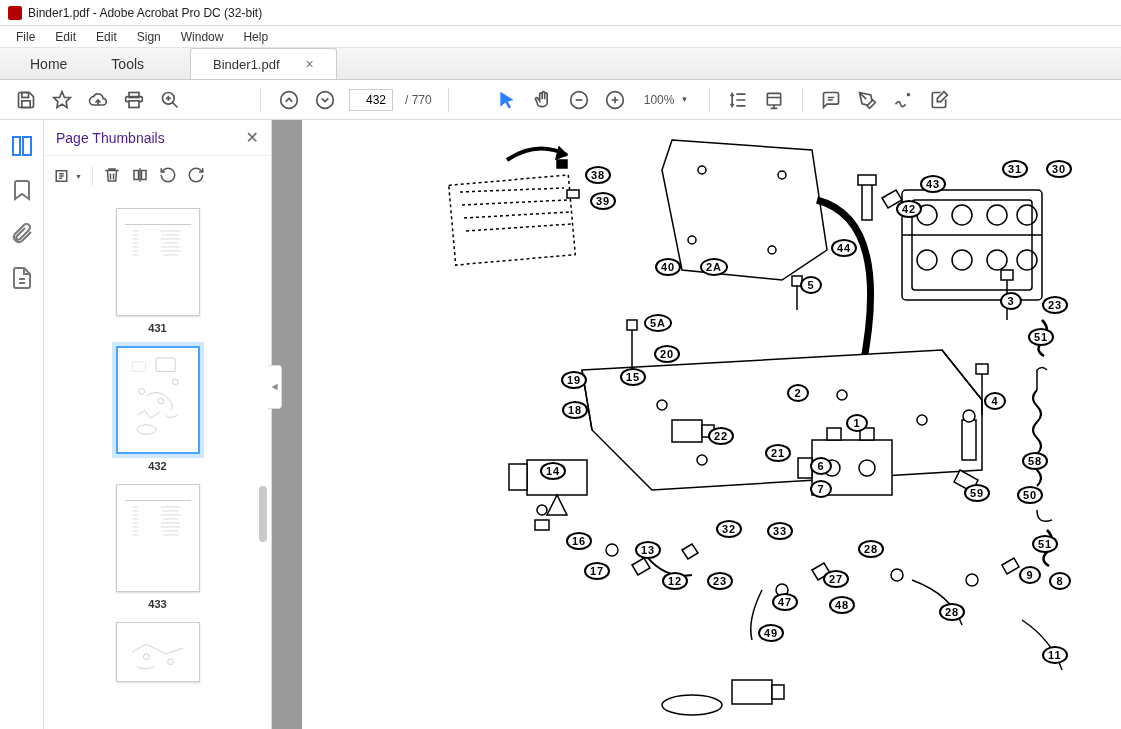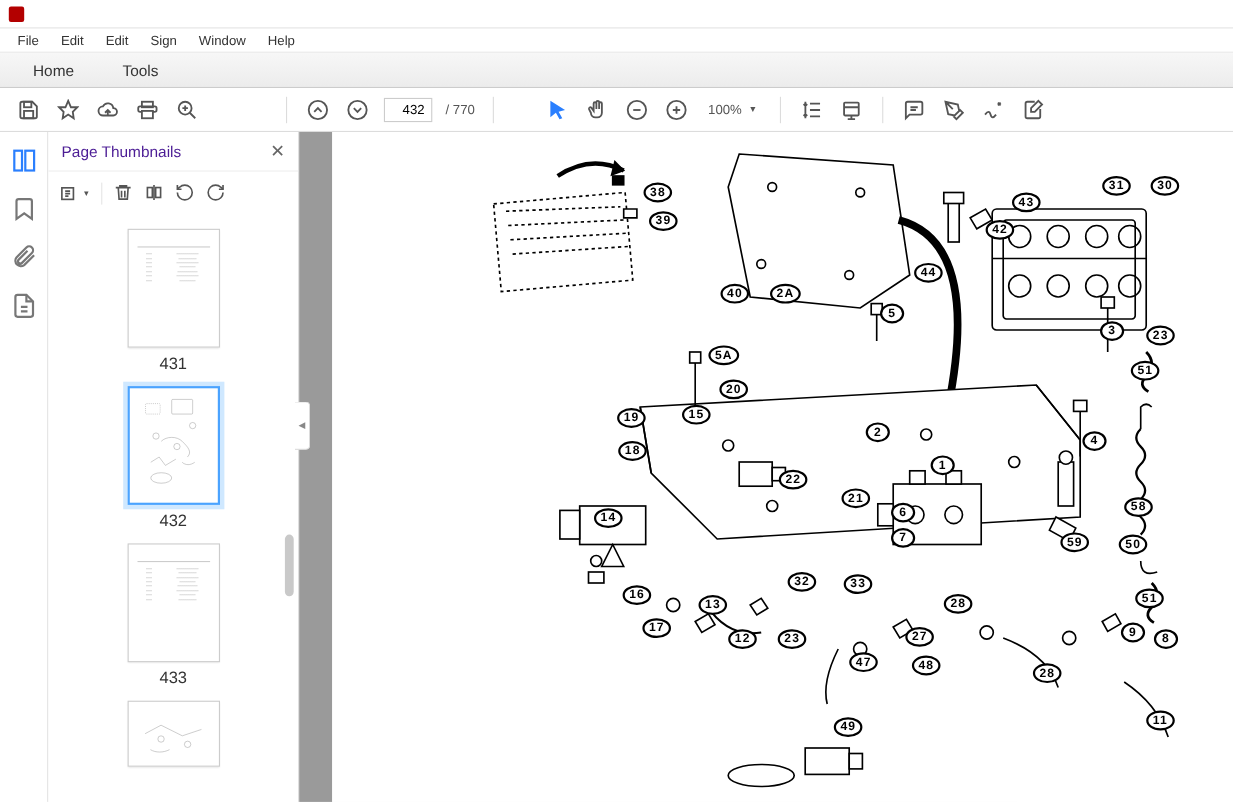--- a/index.html
+++ b/index.html
@@ -28,53 +28,58 @@
 .panel { width: 228px; border-right: 1px solid #dcdcdc; display: flex; flex-direction: column; background: #fff; }
 .panel-header { height: 36px; display: flex; align-items: center; justify-content: space-between; padding: 0 12px; border-bottom: 1px solid #eee; }
 .panel-header span { font-size: 14px; color: #4c1d95; }
 .panel-toolbar { height: 40px; display: flex; align-items: center; padding: 0 10px; gap: 10px; }
 .panel-toolbar .pt-sep { width: 1px; height: 20px; background: #e5e5e5; }
 .panel-toolbar svg { width: 18px; height: 18px; color: #555; }
 .thumbs { flex: 1; overflow-y: auto; padding: 6px 0 20px; position: relative; }
 .thumb-wrap { padding: 6px 24px; text-align: center; }
 .thumb { background: #fff; border: 1px solid #ccc; box-shadow: 0 1px 2px rgba(0,0,0,0.15); margin: 0 auto 6px; position: relative; overflow: hidden; }
 .thumb.sel { border: 2px solid #4aa3ff; box-shadow: 0 0 0 4px #cfe8ff; }
-.thumb-label { font-size: 15px; color: #333; }
+.thumb-label { font-size: 11px; color: #333; font-weight: bold; }
 .thumbs-scrollbar { position: absolute; right: 3px; top: 0; width: 10px; height: 100%; }
 .thumbs-scrollbar .track { position: absolute; left: 3px; width: 4px; height: 100%; }
 .thumbs-scrollbar .thumb-sb { position: absolute; left: 1px; width: 8px; top: 290px; height: 56px; background: #c9c9c9; border-radius: 4px; }
 .collapse-handle { position: absolute; left: 268px; top: 50%; width: 14px; height: 44px; background: #fff; border: 1px solid #dcdcdc; border-left: none; border-radius: 0 4px 4px 0; display: flex; align-items: center; justify-content: center; cursor: pointer; z-index: 5; }
 .collapse-handle::before { content: "◀"; font-size: 8px; color: #888; }
 .doc-area { flex: 1; background: #f0f0f0; display: flex; position: relative; }
 .doc-gutter { width: 30px; background: #9a9a9a; }
 .doc-page { flex: 1; background: #fff; margin: 0; position: relative; overflow: hidden; }
 .doc-page svg { position: absolute; top: 0; left: 0; }
 .callout { position: absolute; }
 .callout-bubble { border: 2px solid #000; border-radius: 50%; background: #fff; font-size: 11px; font-weight: bold; font-family: Arial, sans-serif; display: flex; align-items: center; justify-content: center; min-width: 22px; height: 18px; padding: 0 4px; letter-spacing: 1px; }
 </style>
 </head>
 <body>
 
 <div class="titlebar">
   <div class="logo"></div>
+  <span>Binder1.pdf - Adobe Acrobat Pro DC (32-bit)</span>
 </div>
 
 <div class="menubar">
   <div class="menu-item">File</div>
   <div class="menu-item">Edit</div>
   <div class="menu-item">Edit</div>
   <div class="menu-item">Sign</div>
   <div class="menu-item">Window</div>
   <div class="menu-item">Help</div>
 </div>
 
 <div class="tabs-bar">
   <div class="home-tab">Home</div>
   <div class="home-tab">Tools</div>
   <div style="width:24px"></div>
+  <div class="file-tab">
+    <span>Binder1.pdf</span>
+    <span class="close-tab">×</span>
+  </div>
 </div>
 
 <div class="toolbar">
   <div class="icon-btn">
       <svg viewBox="0 0 24 24" fill="none" stroke="currentColor" stroke-width="2">
         <path d="M19 21H5a2 2 0 01-2-2V5a2 2 0 012-2h11l5 5v11a2 2 0 01-2 2z"></path>
         <rect x="7" y="3" width="8" height="6"></rect>
         <rect x="7" y="13" width="10" height="8"></rect>
       </svg>
     </div>
@@ -530,21 +535,21 @@
           </div>
           <div class="callout" style="left: 747px; top: 452px;">
             <div class="callout-bubble">8</div>
           </div>
           <div class="callout" style="left: 470px; top: 473px;">
             <div class="callout-bubble">47</div>
           </div>
           <div class="callout" style="left: 506px; top: 476px; padding-left: 21px;">
             <div class="callout-bubble">48</div>
           </div>
-          <div class="callout" style="left: 456px; top: 532px;">
+          <div class="callout" style="left: 456px; top: 504px;">
             <div class="callout-bubble">49</div>
           </div>
           <div class="callout" style="left: 637px; top: 483px;">
             <div class="callout-bubble">28</div>
           </div>
           <div class="callout" style="left: 740px; top: 526px;">
             <div class="callout-bubble">11</div>
           </div>
         </div>
     </div>

